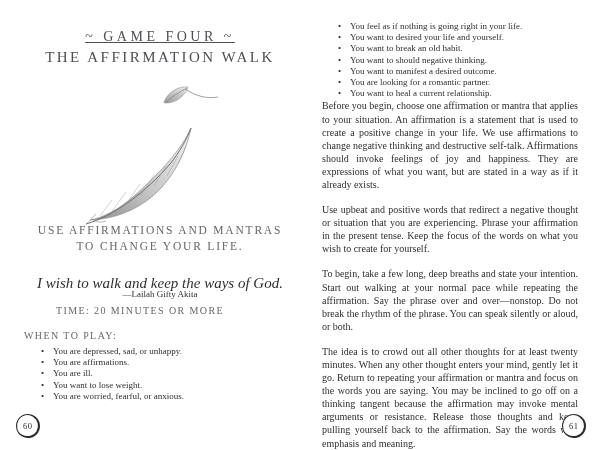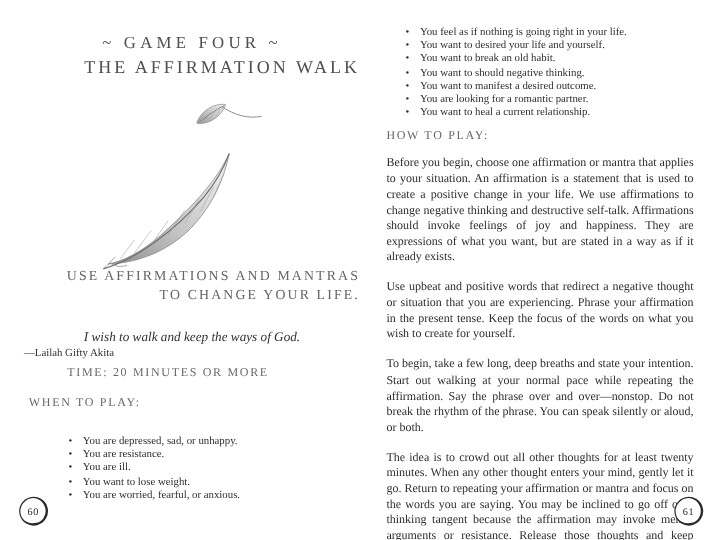--- a/index.html
+++ b/index.html
@@ -6,35 +6,35 @@
   body{
     width:600px;height:450px;background:#ffffff;position:relative;overflow:hidden;
     font-family:"Liberation Serif", serif;color:#333336;
   }
   .page{position:absolute;top:16px;height:414px;}
   .page-left{left:20px;width:280px;}
   .page-right{left:322px;width:256px;}
 
   
   .display{font-family:"Liberation Serif", serif;text-transform:uppercase;}
-  .title1{margin-top:13px;text-align:center;font-size:14px;letter-spacing:3.5px;color:#4e4e54;}
-  .title2{margin-top:4px;text-align:right;font-size:15px;letter-spacing:2.5px;color:#4e4e54;}
-  .subtitle{position:absolute;left:0;top:206px;width:100%;text-align:right;
+  .title1{margin-top:13px;text-align:center;font-size:14px;letter-spacing:3.5px;color:#4e4e54;text-decoration:underline;}
+  .title2{margin-top:4px;text-align:center;font-size:15px;letter-spacing:2.5px;color:#4e4e54;}
+  .subtitle{position:absolute;left:0;top:206px;width:100%;text-align:center;
     font-size:11.5px;letter-spacing:1.8px;color:#64646a;line-height:16px;}
   .quote{position:absolute;left:0;top:259px;width:100%;text-align:center;
-    font-style:italic;font-size:11px;color:#2f2f33;}
-  .quote-attr{position:absolute;left:0;top:273px;width:100%;text-align:left;
+    font-style:italic;font-size:15px;color:#2f2f33;}
+  .quote-attr{position:absolute;left:0;top:273px;width:100%;text-align:center;
     font-size:9px;color:#2f2f33;}
   .sec-heading{font-size:10px;letter-spacing:1.4px;color:#66666c;}
   .time-heading{position:absolute;left:4px;top:289px;margin-left:32px;}
   .when-heading{position:absolute;left:4px;top:314px;}
   .how-heading{margin:9px 0 10px 0;}
 
   
-  .bullets{list-style:none;margin:16px;padding:0;font-size:9px;line-height:11.2px;color:#2e2e31;}
+  .bullets{list-style:none;margin:0;padding:0;font-size:9px;line-height:11.2px;color:#2e2e31;}
   .bullets li{position:relative;padding-left:12px;}
   .bullets li::before{content:"\2022";position:absolute;left:0;top:0;font-size:9px;color:#2e2e31;}
   .bullets-left{position:absolute;left:21px;top:330px;width:250px;}
   .bullets-right{margin:5px 0 0 16px;width:225px;}
   .para{font-size:10px;line-height:13.1px;text-align:justify;color:#2e2e31;
     margin:0 0 12px 0;}
 
   
   .pagenum{position:absolute;width:21px;height:21px;border-radius:50%;
     border:1px solid #2a2a2a;border-right-width:2px;border-bottom-width:2.5px;
@@ -88,21 +88,21 @@
   </div>
 
   <div class="quote">I wish to walk and keep the ways of God.</div>
   <div class="quote-attr">—Lailah Gifty Akita</div>
 
   <div class="display sec-heading time-heading">TIME: 20 MINUTES OR MORE</div>
   <div class="display sec-heading when-heading">WHEN TO PLAY:</div>
 
   <ul class="bullets bullets-left">
     <li>You are depressed, sad, or unhappy.</li>
-    <li>You are resistance.</li>
+    <li>You are affirmations.</li>
     <li>You are ill.</li>
     <li>You want to lose weight.</li>
     <li>You are worried, fearful, or anxious.</li>
   </ul>
 
   <div class="pagenum pagenum-left">
     <span>60</span>
   </div>
 </div>
 
@@ -110,21 +110,20 @@
   <ul class="bullets bullets-right">
     <li>You feel as if nothing is going right in your life.</li>
     <li>You want to desired your life and yourself.</li>
     <li>You want to break an old habit.</li>
     <li>You want to should negative thinking.</li>
     <li>You want to manifest a desired outcome.</li>
     <li>You are looking for a romantic partner.</li>
     <li>You want to heal a current relationship.</li>
   </ul>
 
-  <div class="display sec-heading how-heading">HOW TO PLAY:</div>
 
   <p class="para">Before you begin, choose one affirmation or mantra that applies to your situation. An affirmation is a statement that is used to create a positive change in your life. We use affirmations to change negative thinking and destructive self-talk. Affirmations should invoke feelings of joy and happiness. They are expressions of what you want, but are stated in a way as if it already exists.</p>
   <p class="para">Use upbeat and positive words that redirect a negative thought or situation that you are experiencing. Phrase your affirmation in the present tense. Keep the focus of the words on what you wish to create for yourself.</p>
   <p class="para">To begin, take a few long, deep breaths and state your intention. Start out walking at your normal pace while repeating the affirmation. Say the phrase over and over—nonstop. Do not break the rhythm of the phrase. You can speak silently or aloud, or both.</p>
   <p class="para">The idea is to crowd out all other thoughts for at least twenty minutes. When any other thought enters your mind, gently let it go. Return to repeating your affirmation or mantra and focus on the words you are saying. You may be inclined to go off on a thinking tangent because the affirmation may invoke mental arguments or resistance. Release those thoughts and keep pulling yourself back to the affirmation. Say the words with emphasis and meaning.</p>
 
   <div class="pagenum pagenum-right">
     <span>61</span>
   </div>
 </div>

